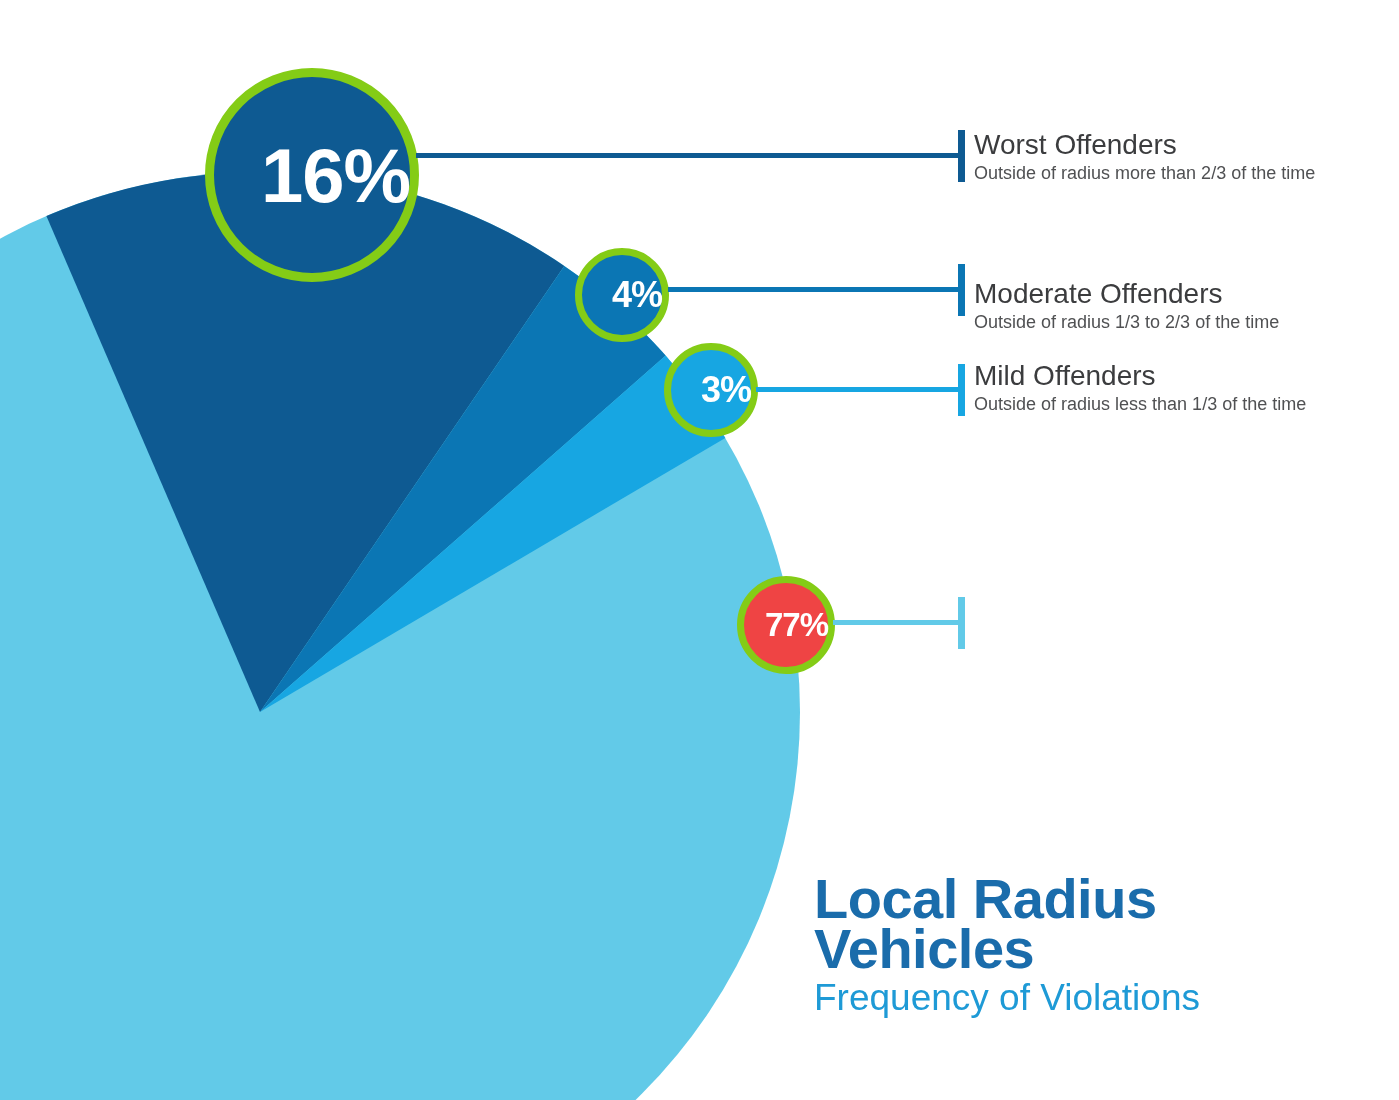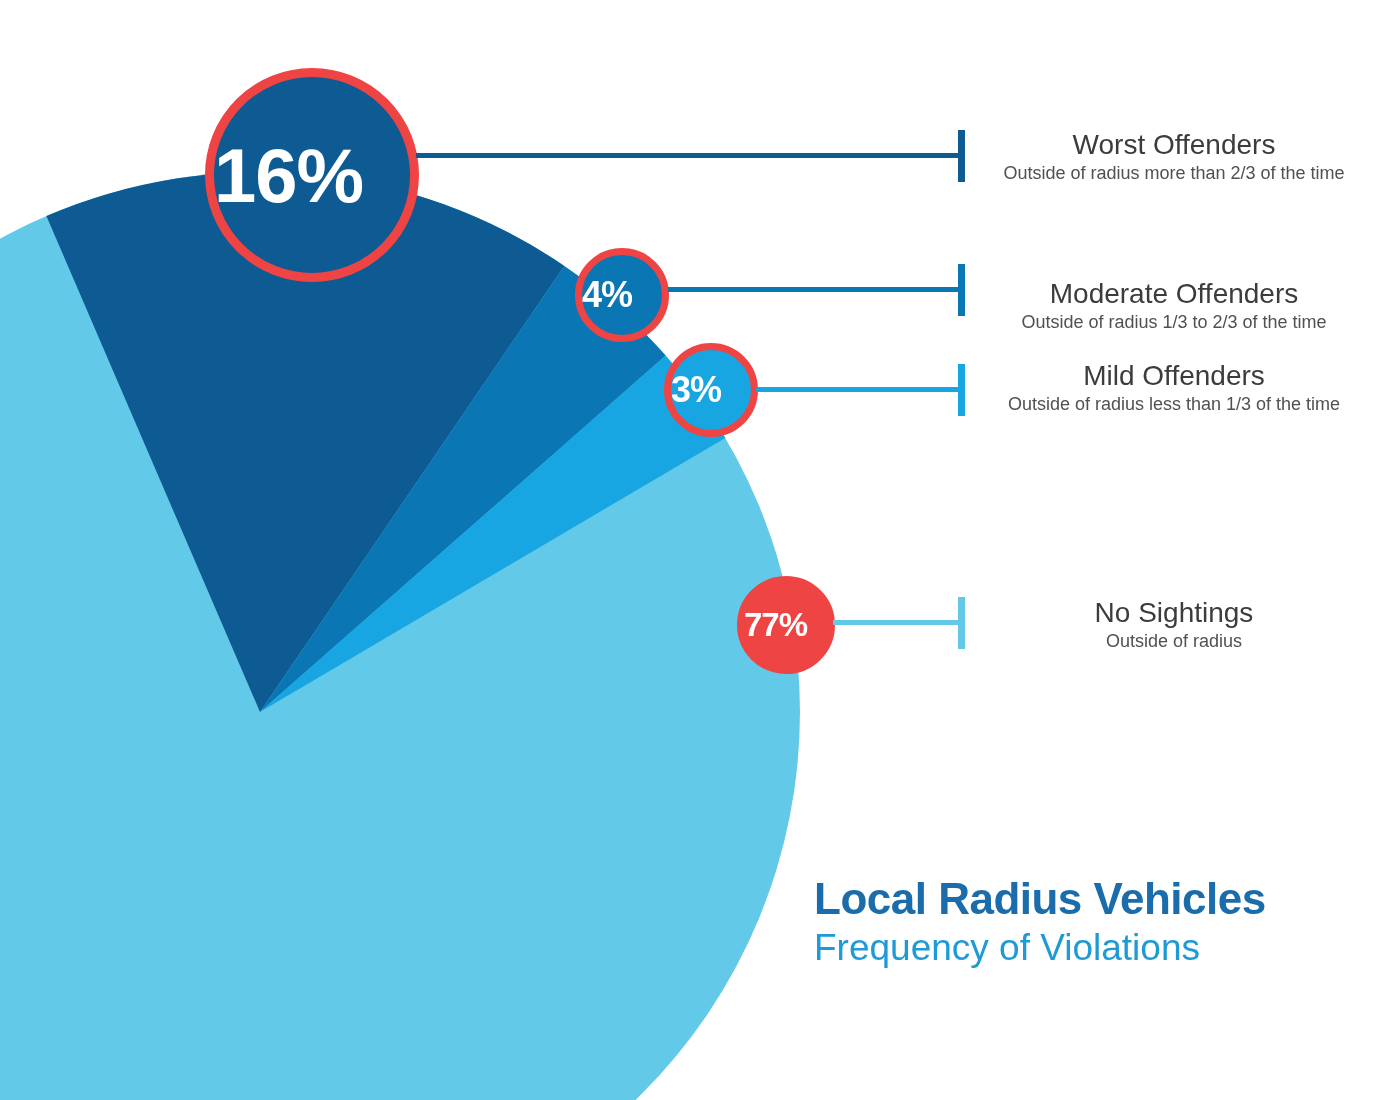--- a/index.html
+++ b/index.html
@@ -17,46 +17,46 @@
   .pie-svg {
     position: absolute;
     left: 0; top: 0;
     width: 1399px;
     height: 1100px;
   }
   .badge {
     position: absolute;
     box-sizing: border-box;
     border-radius: 50%;
-    border: 7px solid #ef4444;
+    border: 7px solid #84cc16;
     color: #ffffff;
     display: flex;
     align-items: center;
-    justify-content: flex-start;
+    justify-content: flex-end;
     font-weight: 700;
     letter-spacing: -1px;
   }
   .badge-16 { left: 205px; top: 68px;  width: 214px; height: 214px; border-width: 9px; font-size: 76px; }
   .badge-4  { left: 575px; top: 248px; width: 94px;  height: 94px;  font-size: 36px; }
   .badge-3  { left: 664px; top: 343px; width: 94px;  height: 94px;  font-size: 36px; }
   .badge-77 { left: 737px; top: 576px; width: 98px;  height: 98px;  font-size: 33px; }
 
   .leader { position: absolute; height: 5px; }
   .line-worst    { left: 416px; top: 153px; width: 542px; }
   .line-moderate { left: 668px; top: 287px; width: 290px; }
   .line-mild     { left: 756px; top: 387px; width: 202px; }
   .line-nosight  { left: 833px; top: 620px; width: 125px; }
 
   .tick { position: absolute; width: 7px; height: 52px; }
   .tick-worst    { left: 958px; top: 130px; }
   .tick-moderate { left: 958px; top: 264px; }
   .tick-mild     { left: 958px; top: 364px; }
   .tick-nosight  { left: 958px; top: 597px; }
 
-  .callout { position: absolute; left: 974px; width: 400px; text-align: center; }
+  .callout { position: absolute; left: 974px; width: 400px; }
   .callout h3 {
     margin: 0;
     font-size: 28px;
     line-height: 32px;
     font-weight: 400;
     color: #3b3c3e;
   }
   .callout p {
     margin: 1px 0 0 0;
     font-size: 18px;
@@ -65,21 +65,21 @@
     color: #505153;
   }
   .callout-worst    { top: 129px; }
   .callout-moderate { top: 278px; }
   .callout-mild     { top: 360px; }
   .callout-nosight  { top: 597px; }
 
   .title-block { position: absolute; left: 814px; top: 874px; width: 540px; }
   .title-block h1 {
     margin: 0;
-    font-size: 44px;
+    font-size: 56px;
     line-height: 50px;
     font-weight: 700;
     letter-spacing: -0.5px;
   }
   .title-block h2 {
     margin: 5px 0 0 0;
     font-size: 37px;
     line-height: 37px;
     font-weight: 400;
   }
@@ -124,23 +124,19 @@
     <p>Outside of radius more than 2/3 of the time</p>
   </div>
   <div class="callout callout-moderate">
     <h3>Moderate Offenders</h3>
     <p>Outside of radius 1/3 to 2/3 of the time</p>
   </div>
   <div class="callout callout-mild">
     <h3>Mild Offenders</h3>
     <p>Outside of radius less than 1/3 of the time</p>
   </div>
-  <div class="callout callout-nosight">
-    <h3>No Sightings</h3>
-    <p>Outside of radius</p>
-  </div>
 
   <div class="title-block">
     <h1 style="color: rgb(26, 108, 171);">Local Radius Vehicles</h1>
     <h2 style="color: rgb(30, 154, 214);">Frequency of Violations</h2>
   </div>
 
 </div>
 
 </body></html>

